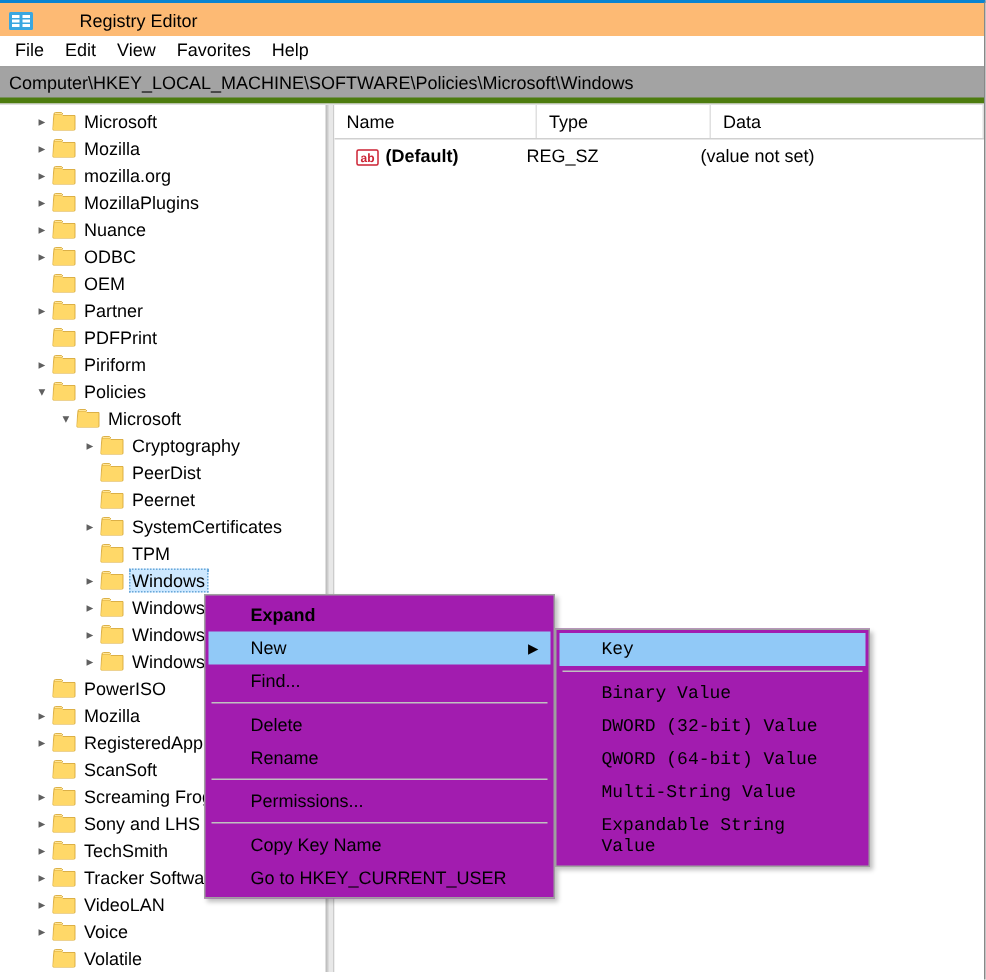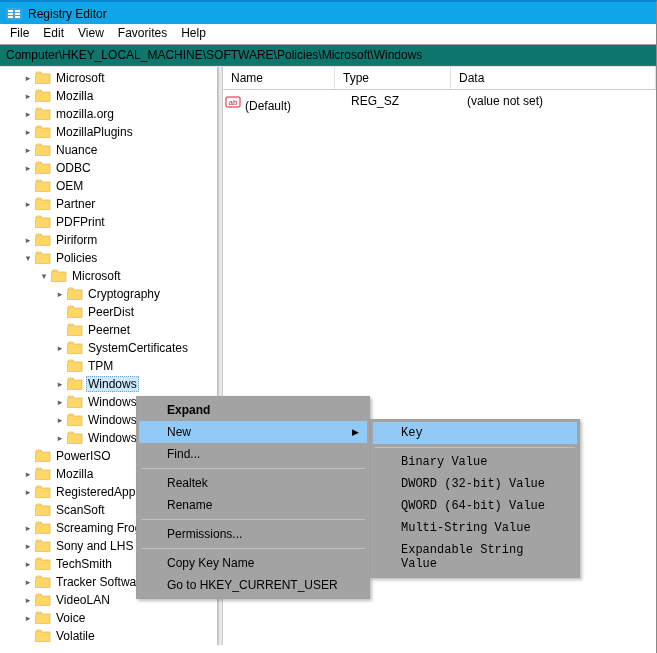--- a/index.html
+++ b/index.html
@@ -13,38 +13,39 @@
     height: 653px;
     overflow: hidden;
     border-top: 2px solid #0a84d0;
     border-right: 1px solid #888;
     position: relative;
   }
   .title-bar {
     display: flex;
     align-items: center;
     padding: 4px 6px 2px;
-    background: #0ea5e9;
+    background: #fdba74;
+    gap: 25px;
   }
   .title-bar .app-icon {
     width: 16px; height: 16px; margin-right: 6px;
   }
   .title-bar .title { font-size: 12px; }
   .menu-bar {
     display: flex;
     gap: 14px;
     padding: 2px 10px 4px;
     background: #fff;
   }
   .menu-bar span { cursor: default; }
   .address-bar {
     border-top: 1px solid #a0a0a0;
-    border-bottom: 1px solid #4d7c0f;
+    border-bottom: 4px solid #4d7c0f;
     padding: 3px 6px;
-    background: #0f766e;
+    background: #a3a3a3;
     font-size: 12px;
   }
   .content {
     display: flex;
     height: calc(100% - 72px);
     position: relative;
     border-top: 1px solid #e0e0e0;
   }
   .tree-pane {
     width: 218px;
@@ -68,29 +69,29 @@
   .list-header {
     display: flex;
     border-bottom: 1px solid #d0d0d0;
     background: #fff;
     font-size: 12px;
   }
   .list-header div {
     padding: 4px 8px;
     border-right: 1px solid #e0e0e0;
   }
-  .col-name { width: 112px; }
+  .col-name { width: 135px; }
   .col-type { width: 116px; }
   .col-data { flex: 1; }
   .list-row {
     display: flex;
     padding: 2px 0;
   }
   .list-row .cell { padding: 2px 8px; }
-  .list-row .icon-cell { display: flex; align-items: flex-end; gap: 4px; width: 120px; padding-left: 2px;}
+  .list-row .icon-cell { display: flex; align-items: flex-start; gap: 4px; width: 120px; padding-left: 14px; font-weight: bold;}
   .list-row .type-cell { width: 116px; }
   .list-row .data-cell { flex: 1; }
   .tree-row {
     display: flex;
     align-items: center;
     height: 18px;
     white-space: nowrap;
     padding-left: 4px;
   }
   .indent { display:inline-block; }
@@ -105,21 +106,21 @@
   .folder-icon { width: 16px; height: 14px; margin: 0 3px 0 1px; }
   .tree-label { padding: 1px 2px; }
   .tree-label.selected {
     background: #cde8ff;
     border: 1px dotted #6aa8d8;
     padding: 0 1px;
   }
   
   .ctx-menu {
     position: absolute;
-    background: #a3a3a3;
+    background: #a21caf;
     border: 1px solid #a0a0a0;
     box-shadow: 2px 2px 3px rgba(0,0,0,0.25);
     font-size: 12px;
     padding: 2px;
   }
   .ctx-menu .item {
     padding: 4px 28px 4px 28px;
     position: relative;
     cursor: default;
   }
@@ -483,21 +484,21 @@
 </div>
 
 <div class="ctx-menu" id="ctx-main">
   <div class="item bold">Expand</div>
   <div class="item highlight">
     <span>New</span>
     <span class="submenu-arrow">▶</span>
   </div>
   <div class="item">Find...</div>
   <div class="sep"></div>
-  <div class="item">Realtek</div>
+  <div class="item">Delete</div>
   <div class="item">Rename</div>
   <div class="sep"></div>
   <div class="item">Permissions...</div>
   <div class="sep"></div>
   <div class="item">Copy Key Name</div>
   <div class="item">Go to HKEY_CURRENT_USER</div>
 </div>
 
 <div class="ctx-menu" id="ctx-sub">
   <div class="item highlight">Key</div>

